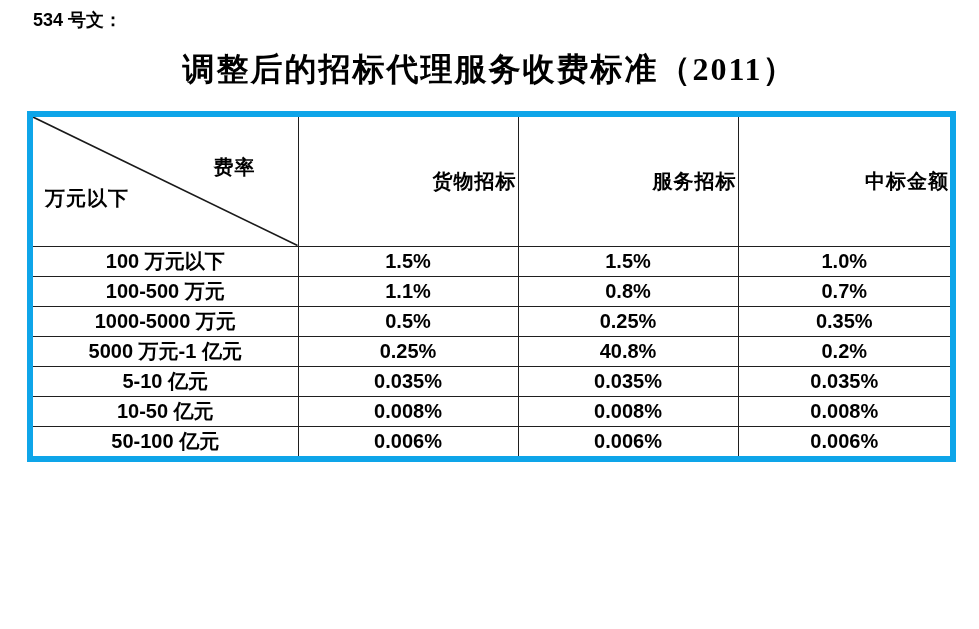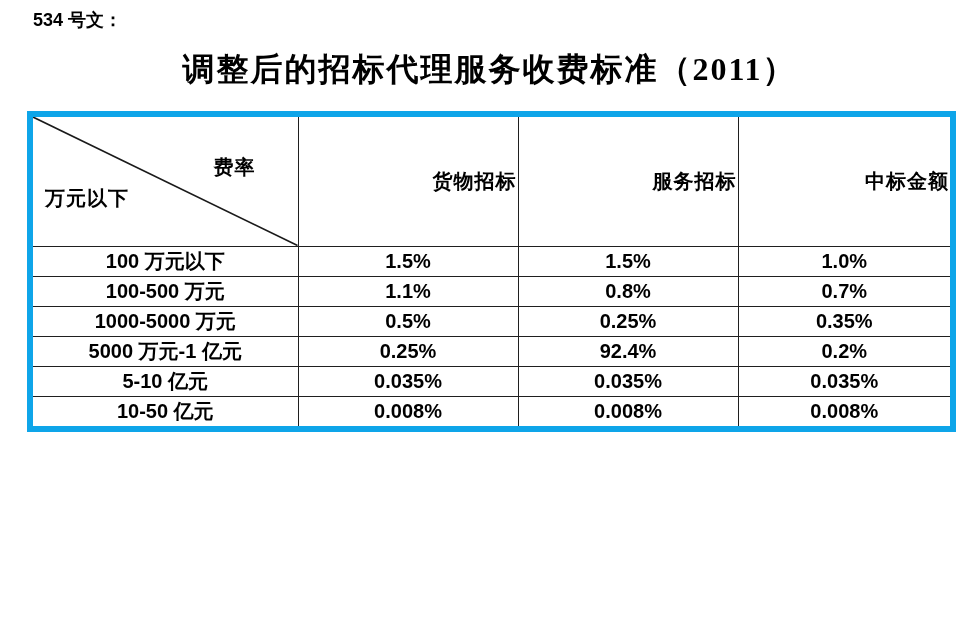--- a/index.html
+++ b/index.html
@@ -138,29 +138,35 @@
     </tr>
     <tr>
       <td class="amount-cell">1000-5000 万元</td>
       <td class="rate-cell">0.5%</td>
       <td class="rate-cell">0.25%</td>
       <td class="rate-cell">0.35%</td>
     </tr>
     <tr>
       <td class="amount-cell">5000 万元-1 亿元</td>
       <td class="rate-cell">0.25%</td>
-      <td class="rate-cell">92.4%</td>
+      <td class="rate-cell">40.8%</td>
       <td class="rate-cell">0.2%</td>
     </tr>
     <tr>
       <td class="amount-cell">5-10 亿元</td>
       <td class="rate-cell">0.035%</td>
       <td class="rate-cell">0.035%</td>
       <td class="rate-cell">0.035%</td>
     </tr>
     <tr>
       <td class="amount-cell">10-50 亿元</td>
       <td class="rate-cell">0.008%</td>
       <td class="rate-cell">0.008%</td>
       <td class="rate-cell">0.008%</td>
     </tr>
+    <tr>
+      <td class="amount-cell">50-100 亿元</td>
+      <td class="rate-cell">0.006%</td>
+      <td class="rate-cell">0.006%</td>
+      <td class="rate-cell">0.006%</td>
+    </tr>
   </tbody>
 </table>
 
 </body></html>

